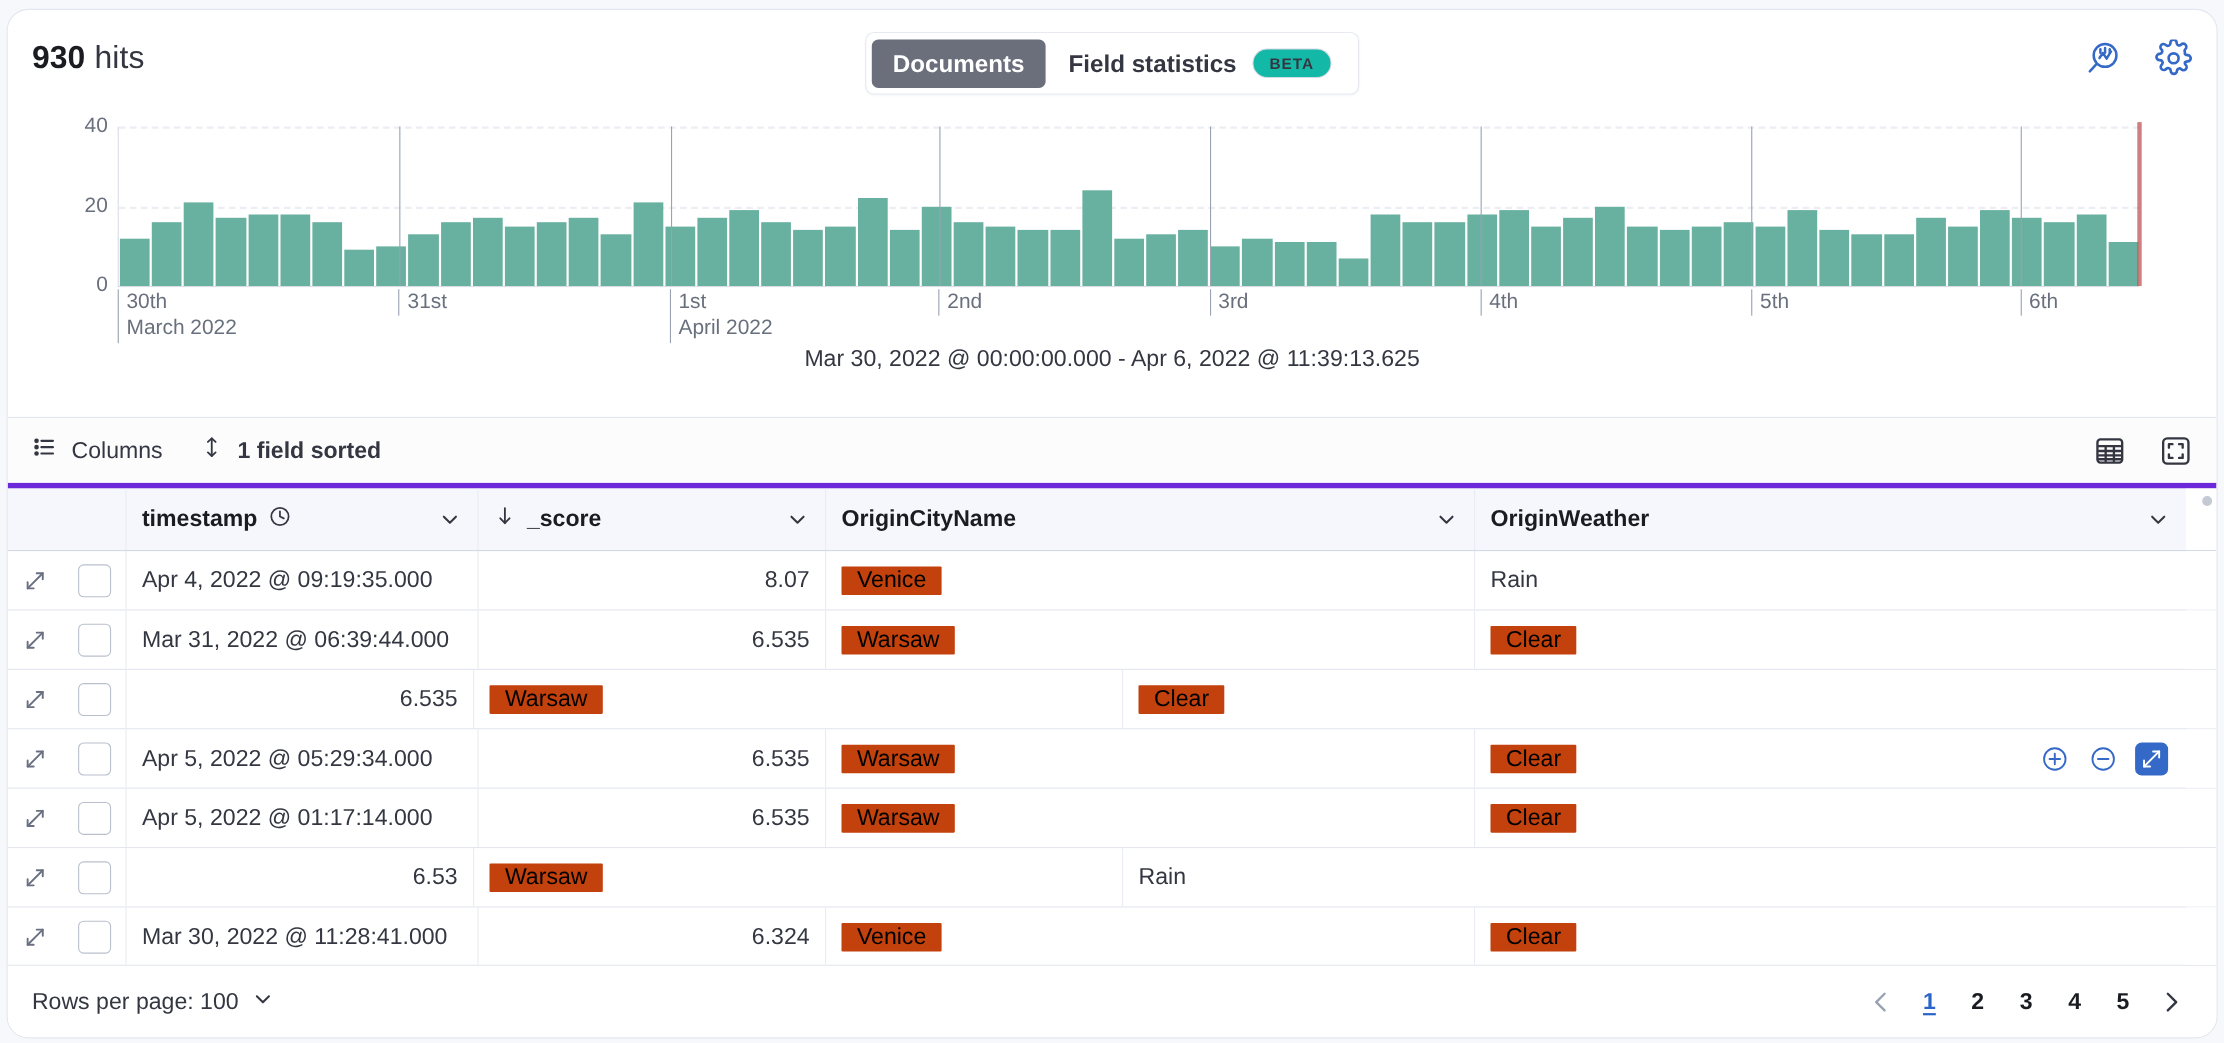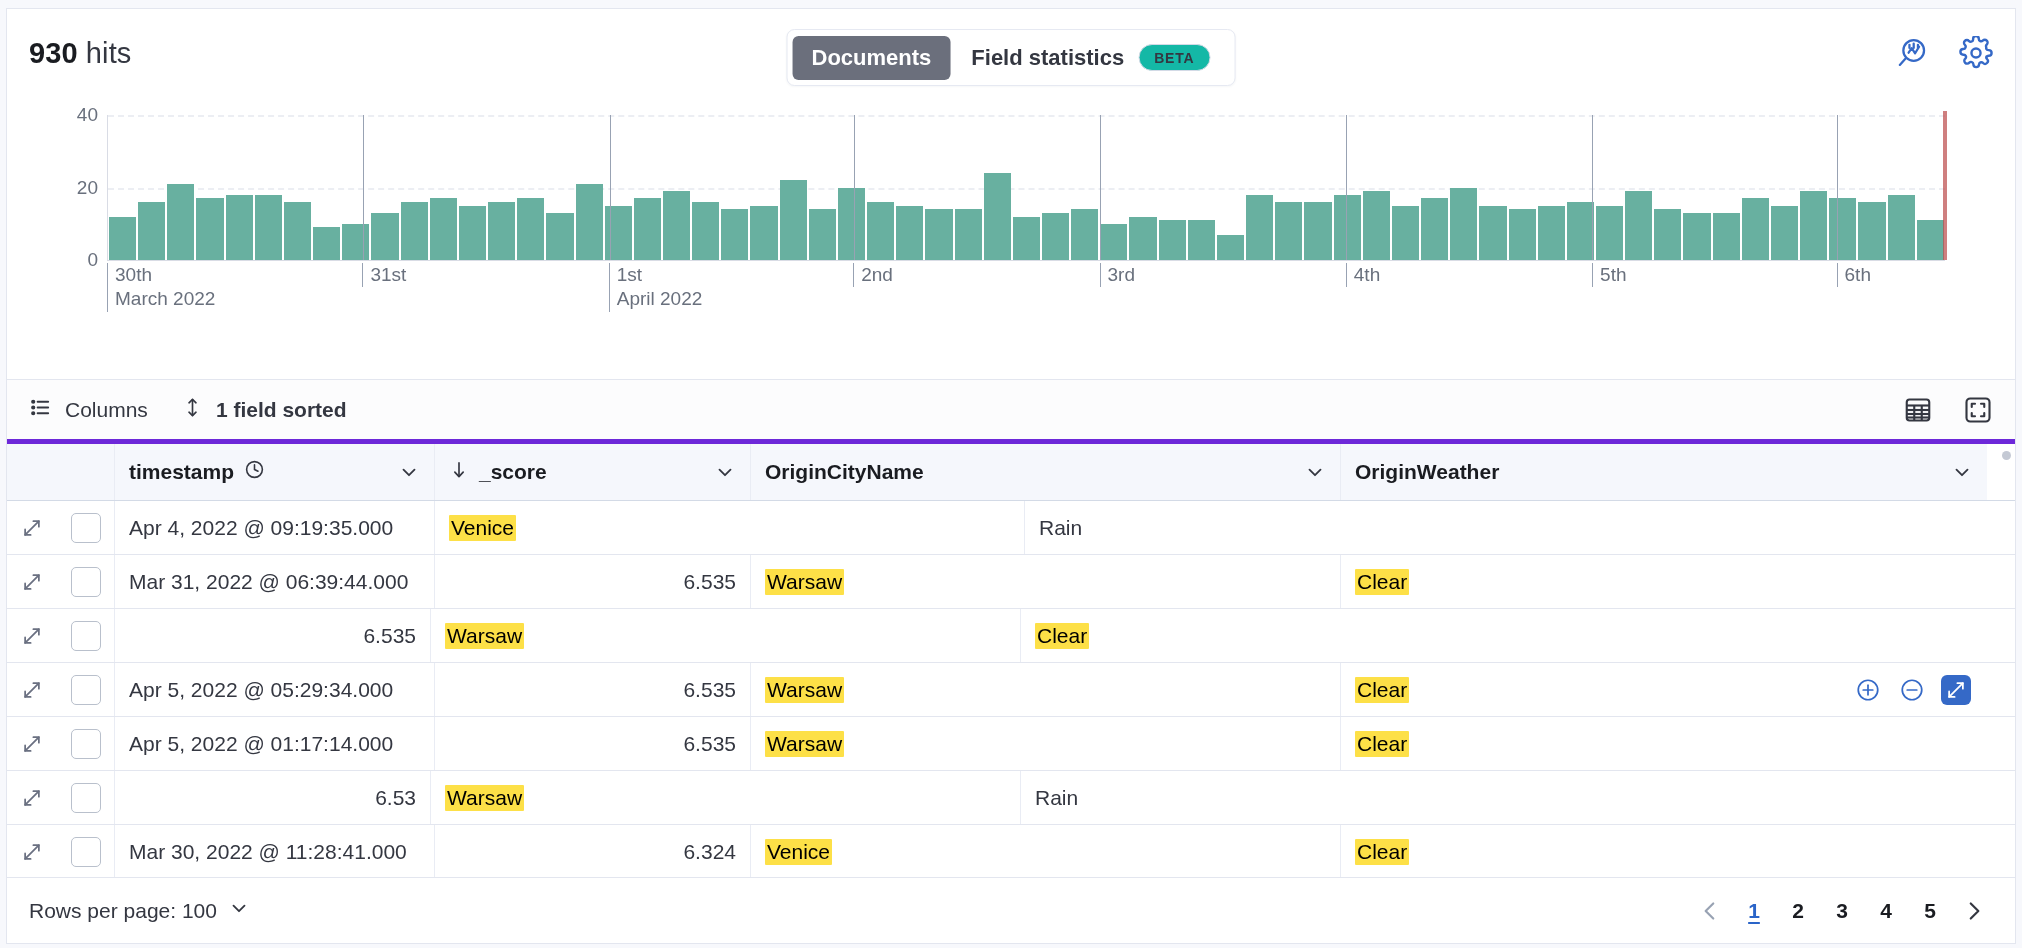--- a/index.html
+++ b/index.html
@@ -8,21 +8,21 @@
     background: #f7f8fc;
     font-family: "Liberation Sans", sans-serif;
     color: #343741;
     overflow: hidden;
   }
   .app {
     position: absolute; left: 6px; top: 8px;
     width: 2010px; height: 936px;
     background: #ffffff;
     border: 1px solid #e3e6ef;
-    border-radius: 0;
+    border-radius: 20px;
     overflow: hidden;
     display: flex; flex-direction: column;
   }
 
   
   .hdr {
     position: relative;
     height: 88px;
     flex: 0 0 88px;
     display: flex; align-items: center;
@@ -170,21 +170,21 @@
   .c-wx  { flex: 1 1 auto; border-right: none; position: relative; }
   .scroll-col { flex: 0 0 18px; border-right: none; background: #fff; position: relative; }
 
   .ghead .cell { font-weight: 700; color: #1a1c21; }
   .hname { display: flex; align-items: center; gap: 10px; }
   .chev { margin-left: auto; display: flex; align-items: center; }
   .ckbox {
     width: 30px; height: 30px; border: 1px solid #b9c0cc;
     border-radius: 5px; background: #fff; cursor: pointer;
   }
-  mark { background: #fde047; color: #000; padding: 1px 2px; border-radius: 1px; }
+  mark { background: #c2410c; color: #000; padding: 1px 14px; border-radius: 1px; }
 
   .cell-actions {
     position: absolute; right: 16px; top: 50%; transform: translateY(-50%);
     display: flex; align-items: center; gap: 14px;
   }
   .ca {
     width: 30px; height: 30px; border-radius: 5px;
     display: flex; align-items: center; justify-content: center;
     cursor: pointer;
   }
@@ -341,20 +341,21 @@
     <div class="xlabels" id="xlabels">
         <div class="xlabel" style="left: 0%;"><span>30th</span><span class="l2">March 2022</span></div>
         <div class="xlabel" style="left: 13.9%;"><span>31st</span></div>
         <div class="xlabel" style="left: 27.3%;"><span>1st</span><span class="l2">April 2022</span></div>
         <div class="xlabel" style="left: 40.6%;"><span>2nd</span></div>
         <div class="xlabel" style="left: 54%;"><span>3rd</span></div>
         <div class="xlabel" style="left: 67.4%;"><span>4th</span></div>
         <div class="xlabel" style="left: 80.8%;"><span>5th</span></div>
         <div class="xlabel" style="left: 94.1%;"><span>6th</span></div>
       </div>
+    <div class="range">Mar 30, 2022 @ 00:00:00.000 - Apr 6, 2022 @ 11:39:13.625</div>
   </div>
 
   <div class="toolbar">
     <div class="tb-item">
       <span>
         <svg width="23" height="23" viewBox="0 0 24 24" fill="none" stroke="#343741" stroke-width="2" stroke-linecap="round">
           <line x1="9" y1="6" x2="20" y2="6"></line>
             <line x1="9" y1="12" x2="20" y2="12"></line>
             <line x1="9" y1="18" x2="20" y2="18"></line>
           <circle cx="4.4" cy="6" r="1.2" fill="#343741"></circle>
@@ -460,20 +461,21 @@
             <svg width="22" height="22" viewBox="0 0 24 24" fill="none" stroke="#6a7081" stroke-width="1.9" stroke-linecap="round" stroke-linejoin="round">
               <line x1="4.5" y1="19.5" x2="19.5" y2="4.5"></line>
               <polyline points="13.5,4.5 19.5,4.5 19.5,10.5"></polyline>
               <polyline points="10.5,19.5 4.5,19.5 4.5,13.5"></polyline>
             </svg>
           </div>
           <div class="cell c-sel">
             <span class="ckbox"></span>
           </div>
           <div class="cell c-ts">Apr 4, 2022 @ 09:19:35.000</div>
+          <div class="cell c-sc">8.07</div>
           <div class="cell c-city">
             <mark>Venice</mark>
           </div>
           <div class="cell c-wx">Rain</div>
           <div class="cell scroll-col"></div>
         </div>
         <div class="grow">
           <div class="cell c-exp">
             <svg width="22" height="22" viewBox="0 0 24 24" fill="none" stroke="#6a7081" stroke-width="1.9" stroke-linecap="round" stroke-linejoin="round">
               <line x1="4.5" y1="19.5" x2="19.5" y2="4.5"></line>

